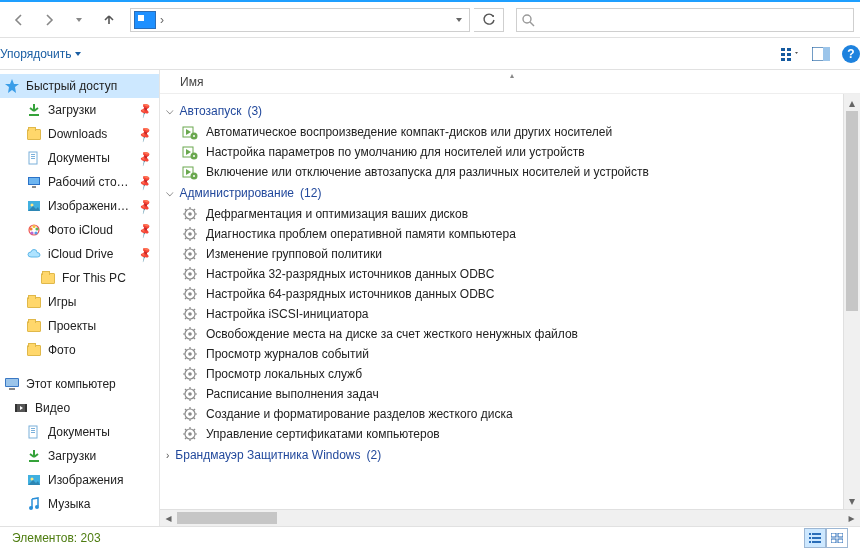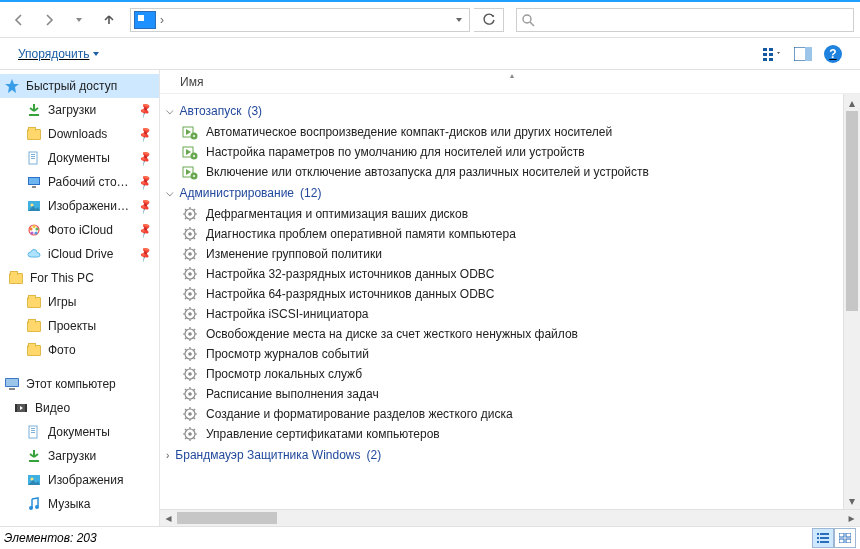--- a/index.html
+++ b/index.html
@@ -12,21 +12,21 @@
 .addr-wrap { flex:0 0 auto; width:340px; height:24px; border:1px solid #cfcfcf; display:flex; align-items:center; margin-left:4px; }
 .addr-icon { width:22px; height:18px; margin-left:3px; display:inline-block; background:#1e90ff; position:relative; border:1px solid #2a6db8; }
 .addr-icon::after{ content:""; position:absolute; left:3px; top:3px; width:6px; height:6px; background:#fff; }
 .addr-sep { padding:0 4px; color:#666; }
 .addr-wrap .filler { flex:1; }
 .addr-drop { width:20px; display:flex; align-items:center; justify-content:center; color:#666;}
 .refresh-btn { width:30px; height:24px; border:1px solid #cfcfcf; border-left:none; display:flex; align-items:center; justify-content:center; color:#555;}
 .search-wrap { flex:1; height:24px; border:1px solid #cfcfcf; display:flex; align-items:center; margin-left:8px; padding-left:4px; color:#999;}
 .search-wrap input { border:none; outline:none; flex:1; }
 
-.toolbar { height:32px; display:flex; align-items:center; padding:0 18px; border-bottom:1px solid #e1e1e1;text-decoration:underline;}
+.toolbar { height:32px; display:flex; align-items:center; padding:0 0; border-bottom:1px solid #e1e1e1;}
 .toolbar .org { color:#1a5ea3; display:flex; align-items:center; gap:4px;}
 .toolbar .spacer { flex:1; }
 .tbtn { width:30px; height:24px; display:flex; align-items:center; justify-content:center; color:#155a9f;}
 .help { width:18px; height:18px; border-radius:50%; background:#1e82de; color:#fff; display:flex; align-items:center; justify-content:center; font-weight:bold; margin-left:6px; font-size:12px; }
 
 .body { flex:1; display:flex; min-height:0; border-bottom:1px solid #e1e1e1; }
 
 
 .sidebar { width:160px; border-right:1px solid #e5e5e5; overflow:hidden; padding-top:4px;}
 .side-item { height:24px; display:flex; align-items:center; padding-left:12px; gap:6px; white-space:nowrap; overflow:hidden; color:#222; position:relative;}
@@ -52,21 +52,21 @@
 .scroll-v { width:17px; background:#f0f0f0; border-left:1px solid #e0e0e0; display:flex; flex-direction:column;}
 .scroll-v .arr { height:17px; display:flex; align-items:center; justify-content:center; color:#666;}
 .scroll-v .track { flex:1; position:relative;}
 .scroll-v .thumb { position:absolute; left:2px; right:2px; top:0; height:200px; background:#c6c6c6;}
 .main-body { flex:1; display:flex; min-height:0;}
 .h-scroll { height:17px; background:#f0f0f0; border-top:1px solid #e0e0e0; display:flex; align-items:center;}
 .h-scroll .arr { width:17px; display:flex; align-items:center; justify-content:center; color:#666;}
 .h-scroll .track { flex:1; position:relative; height:100%;}
 .h-scroll .thumb { position:absolute; top:2px; bottom:2px; left:0; width:100px; background:#c6c6c6;}
 
-.status { height:22px; display:flex; align-items:center; padding:0 4px; color:#000000;font-style:italic;}
+.status { height:22px; display:flex; align-items:center; padding:0 12px; color:#4d7c0f;}
 .status .spacer { flex:1; }
 .view-sw { display:flex; gap:0; }
 .view-sw div { width:22px; height:20px; border:1px solid #9db7d4; display:flex; align-items:center; justify-content:center; color:#2a6db8;}
 .view-sw div.active { background:#cde8ff; }
 
 
 .chev-dn { width:0;height:0;border-left:4px solid transparent;border-right:4px solid transparent;border-top:5px solid currentColor; display:inline-block;}
 .chev-dn-s { border-left-width:3px;border-right-width:3px;border-top-width:4px;}
 svg { display:block; }
 </style>
@@ -220,21 +220,21 @@
         </div>
         <div class="side-item" style="padding-left: 26px;">
           <span class="ic">
             <svg width="14" height="14" viewBox="0 0 14 14">
               <path d="M4 10 Q1 10 1 7.5 Q1 5 4 5 Q4.5 2.5 7 2.5 Q10 2.5 10 5.5 Q13 5.5 13 8 Q13 10 10.5 10 Z" fill="#aee3ff" stroke="#5fb7e8"></path>
             </svg>
           </span>
           <span>iCloud Drive</span>
           <span class="pin">📌</span>
         </div>
-        <div class="side-item" style="padding-left: 8px;">
+        <div class="side-item" style="padding-left: 40px;">
           <span class="ic">
             <span class="folder-ic"></span>
           </span>
           <span>For This PC</span>
         </div>
         <div class="side-item" style="padding-left: 26px;">
           <span class="ic">
             <span class="folder-ic"></span>
           </span>
           <span>Игры</span>

